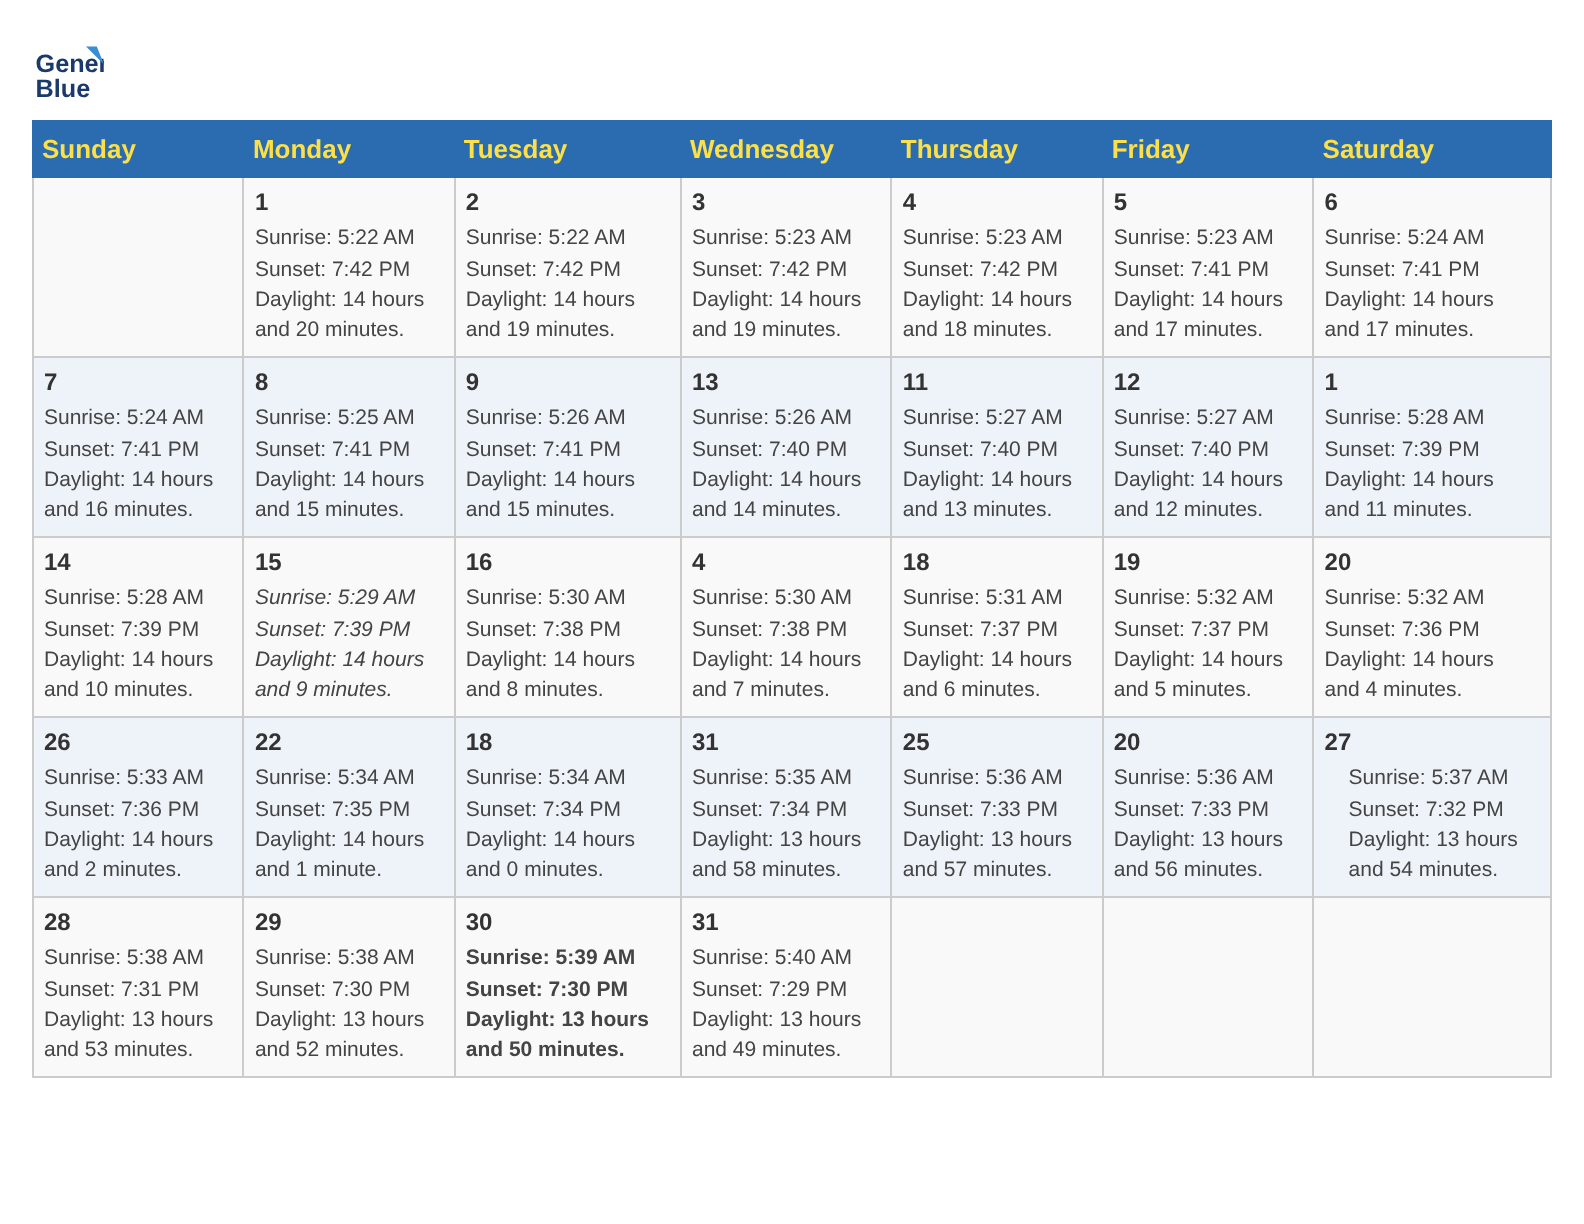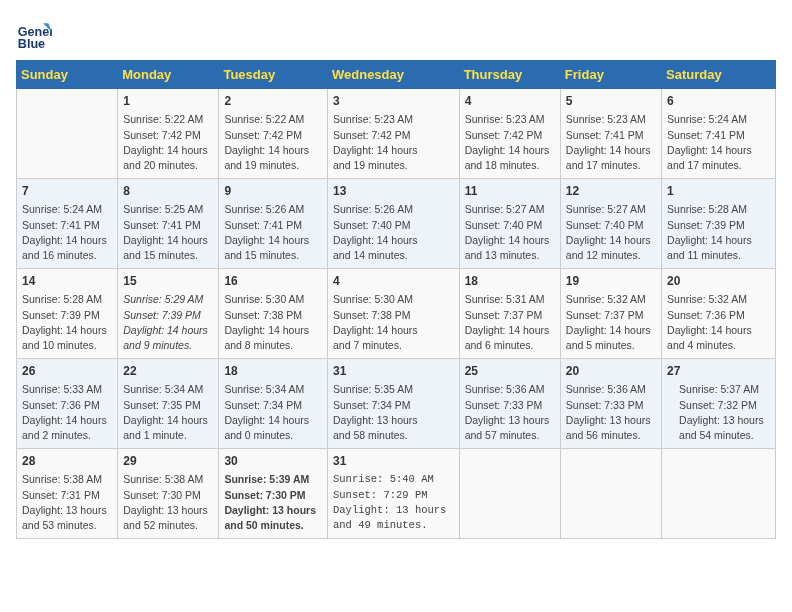--- a/index.html
+++ b/index.html
@@ -324,21 +324,21 @@
         </td>
         <td>
           <span class="day-num">30</span>
           <div class="cell-content" style="white-space: pre-line; font-weight: bold;">Sunrise: 5:39 AM
 Sunset: 7:30 PM
 Daylight: 13 hours
 and 50 minutes.</div>
         </td>
         <td>
           <span class="day-num">31</span>
-          <div class="cell-content" style="white-space: pre-line; font-family: Liberation Mono, monospace;">Sunrise: 5:40 AM
+          <div class="cell-content" style="white-space: pre-line;">Sunrise: 5:40 AM
 Sunset: 7:29 PM
 Daylight: 13 hours
 and 49 minutes.</div>
         </td>
         <td></td>
         <td></td>
         <td></td>
       </tr>
     </tbody>
 </table>

